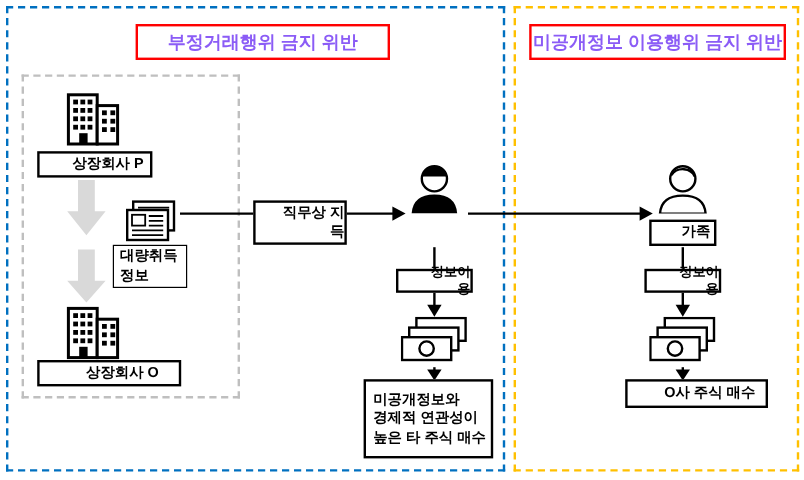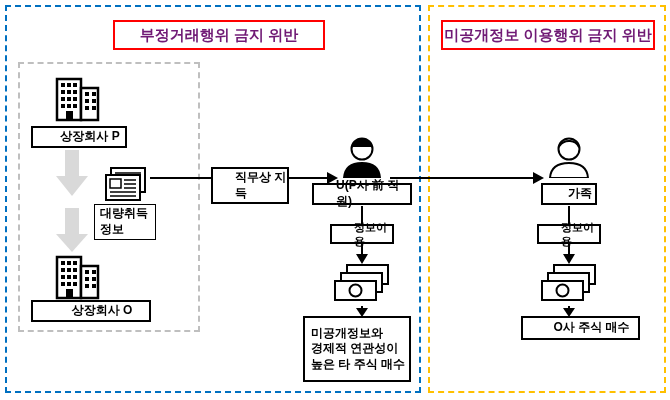--- a/index.html
+++ b/index.html
@@ -5,31 +5,31 @@
   html,body{margin:0;padding:0;background:#fff;}
   #canvas{position:relative;width:670px;height:400px;background:#fff;
           font-family:"Liberation Sans","DejaVu Sans",sans-serif;overflow:hidden;}
   .abs{position:absolute;box-sizing:border-box;}
 
   
   #left-section{left:5px;top:5px;width:416px;height:388px;border:2px dashed #0070C0;}
   #right-section{left:428px;top:5px;width:238px;height:388px;border:2px dashed #FFC000;}
 
   
-  .title-box{border:2px solid #FF0000;color:#701a75;font-weight:bold;background:#fff;
+  .title-box{border:2px solid #FF0000;color:#8b5cf6;font-weight:bold;background:#fff;
              display:flex;align-items:center;justify-content:center;z-index:3;text-align:center;}
   #left-title{left:113px;top:20px;width:212px;height:30px;font-size:15px;}
   #right-title{left:441px;top:20px;width:214px;height:30px;font-size:15px;}
 
   
   #inner-box{left:18px;top:62px;width:182px;height:270px;border:2px dashed #BFBFBF;}
 
   
   .node{border:2px solid #000;background:#fff;font-weight:bold;font-size:12px;color:#000;
-        display:flex;align-items:center;justify-content:center;text-align:left;
+        display:flex;align-items:center;justify-content:center;text-align:right;
         line-height:1.3;z-index:2;padding-left:22px;}
   .pre{white-space:pre-line;}
 
   #company-p-label{left:31px;top:126px;width:96px;height:22px;}
   #bulk-info-label{left:94px;top:204px;width:62px;height:36px;border-width:1px;
                    justify-content:flex-start;padding-left:5px;text-align:left;}
   #company-o-label{left:31px;top:300px;width:120px;height:22px;}
   #acquire-label{left:211px;top:167px;width:78px;height:37px;}
   #person-u-label{left:312px;top:183px;width:100px;height:22px;}
   #info-use-left-label{left:330px;top:224px;width:64px;height:20px;font-size:11px;}
@@ -174,21 +174,20 @@
   </svg>
   <div class="abs node" id="company-o-label">상장회사 O</div>
 
   <div class="abs node" id="acquire-label">직무상 지득</div>
 
   <svg class="abs icon" id="person-u-icon" width="46" height="42" viewBox="0 0 46 42">
     <circle cx="23" cy="13" r="10.5" fill="#fff" stroke="#000" stroke-width="2"></circle>
     <path d="M12.7,11 A10.5,10.5 0 0 1 33.3,11 Z" fill="#000"></path>
     <path d="M4,42 Q5,26 23,26 Q41,26 42,42 Z" fill="#000"></path>
   </svg>
-  <div class="abs node" id="person-u-label">U(P사 前 직원)</div>
   <div class="abs node" id="info-use-left-label">정보이용</div>
 
   <svg class="abs icon" id="money-left-icon" width="56" height="42" viewBox="0 0 56 42">
     <rect x="13" y="1" width="41" height="19" fill="#fff" stroke="#000" stroke-width="2"></rect>
     <rect x="7" y="9" width="41" height="19" fill="#fff" stroke="#000" stroke-width="2"></rect>
     <rect x="1" y="17" width="41" height="19" fill="#fff" stroke="#000" stroke-width="2"></rect>
     <circle cx="21.5" cy="26.5" r="6" fill="none" stroke="#000" stroke-width="2"></circle>
   </svg>
   <div class="abs node pre" id="purchase-other-label">미공개정보와
 경제적 연관성이

